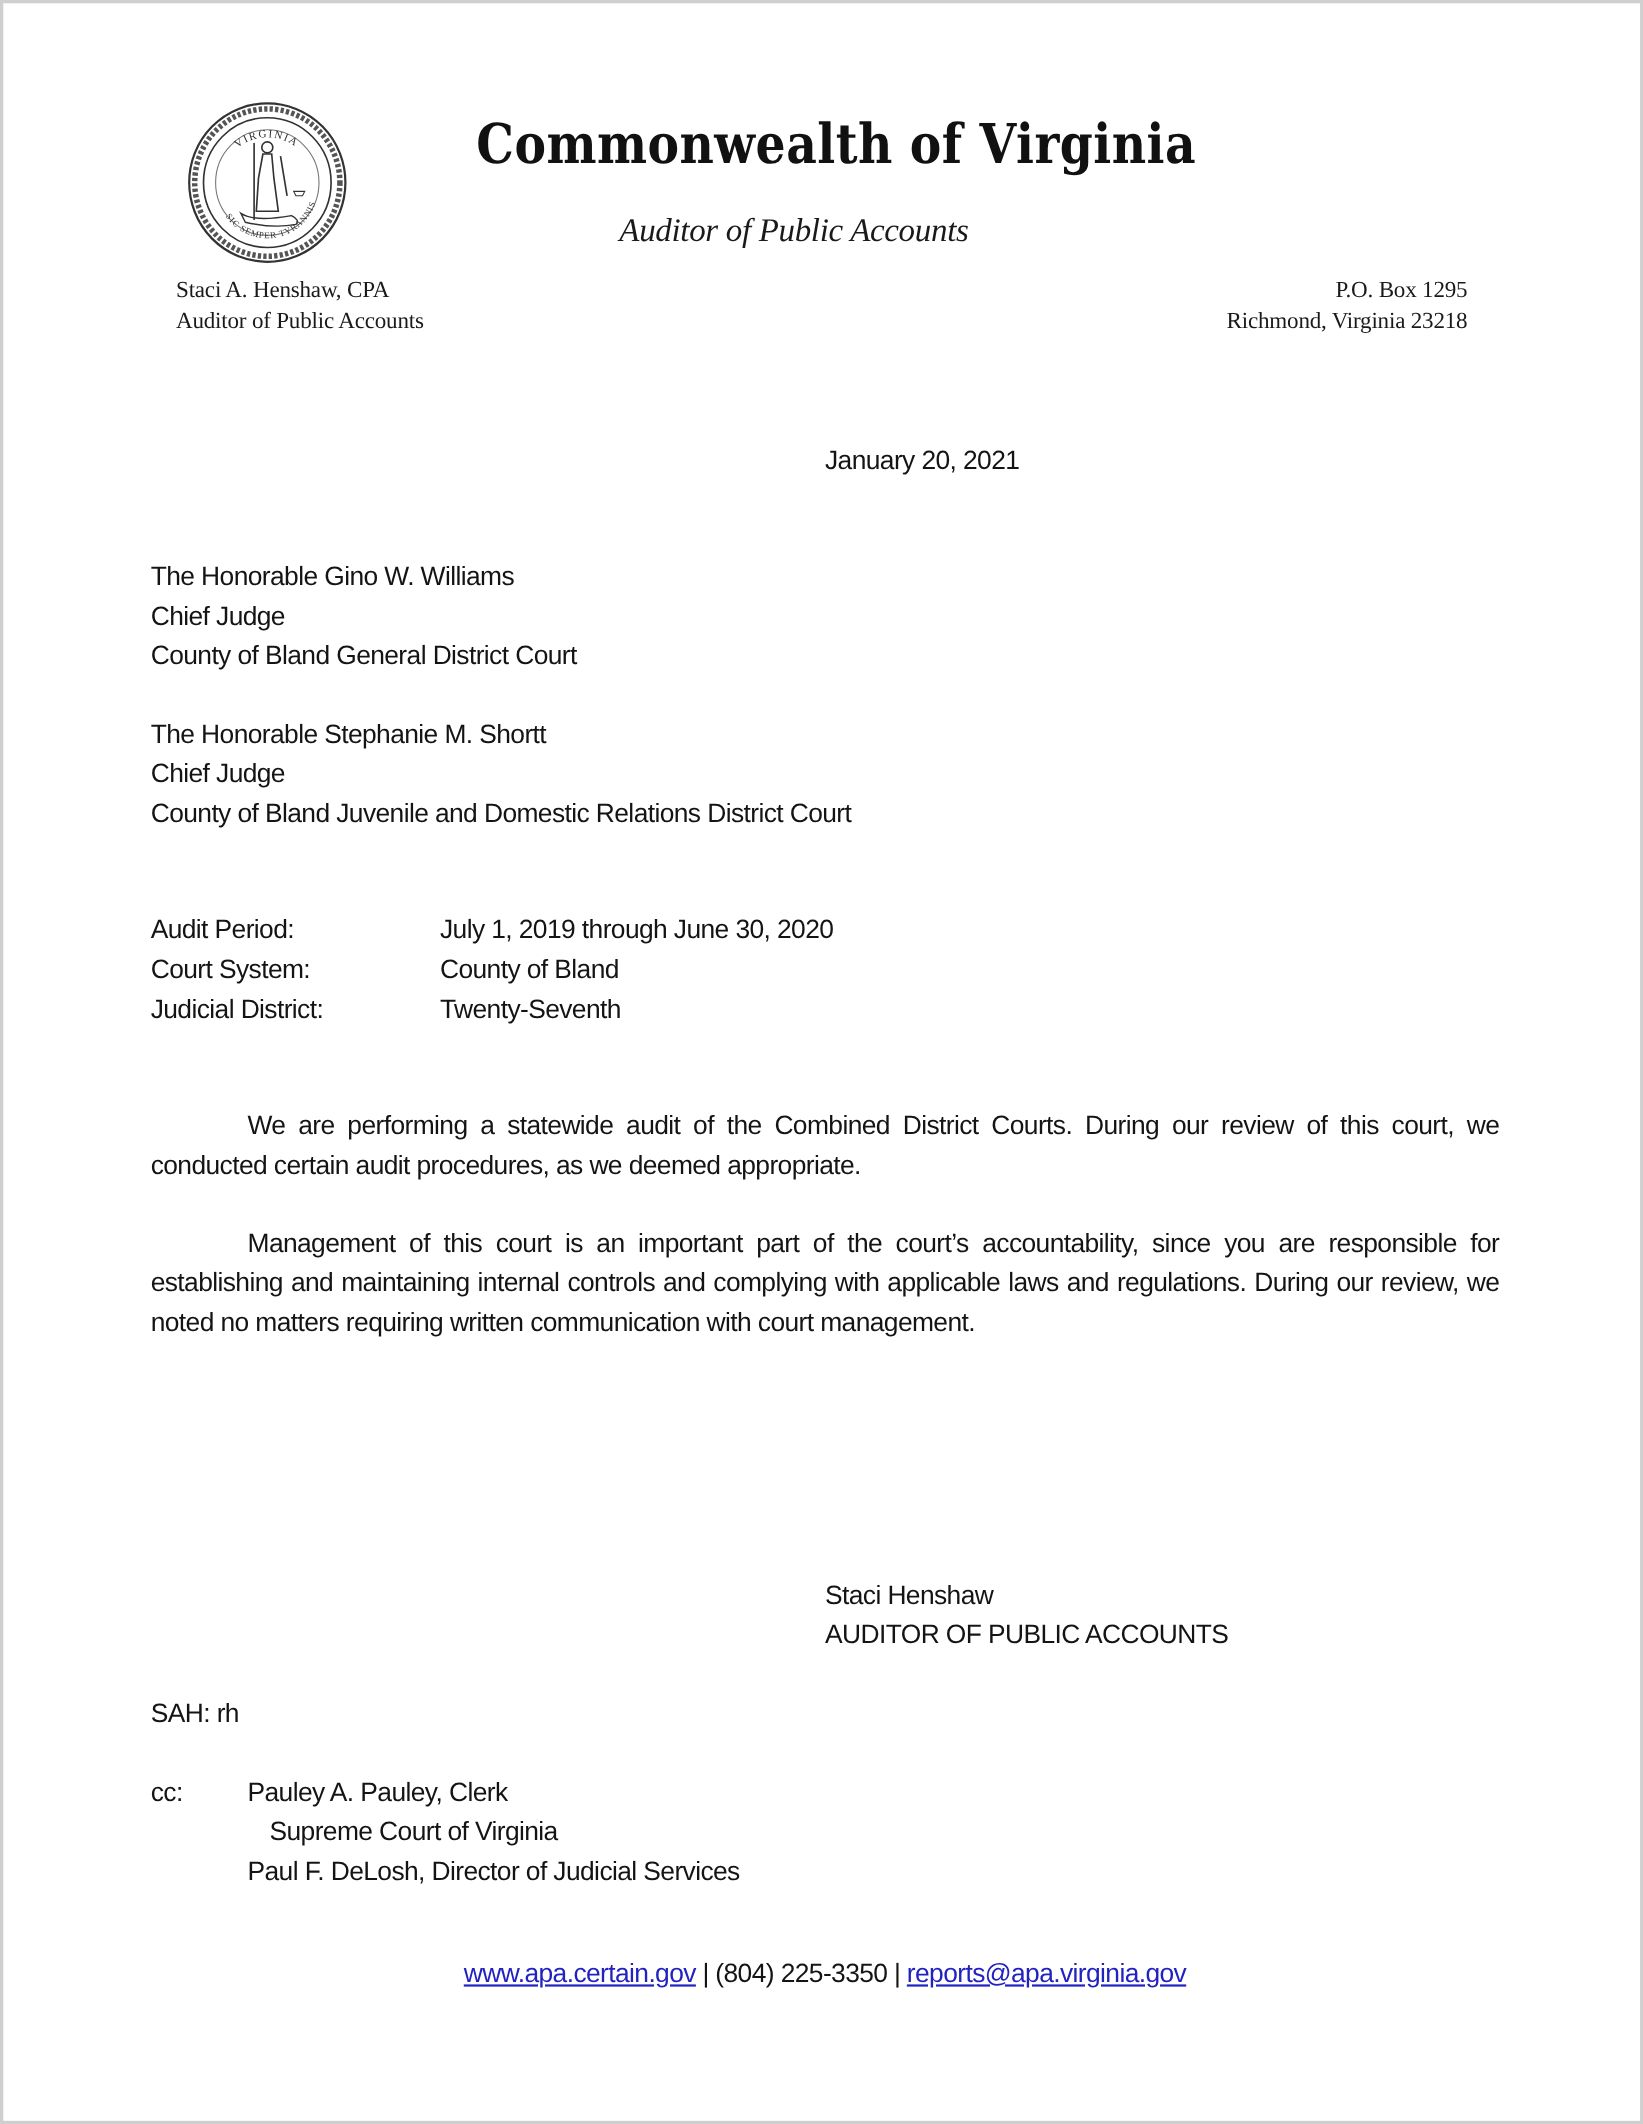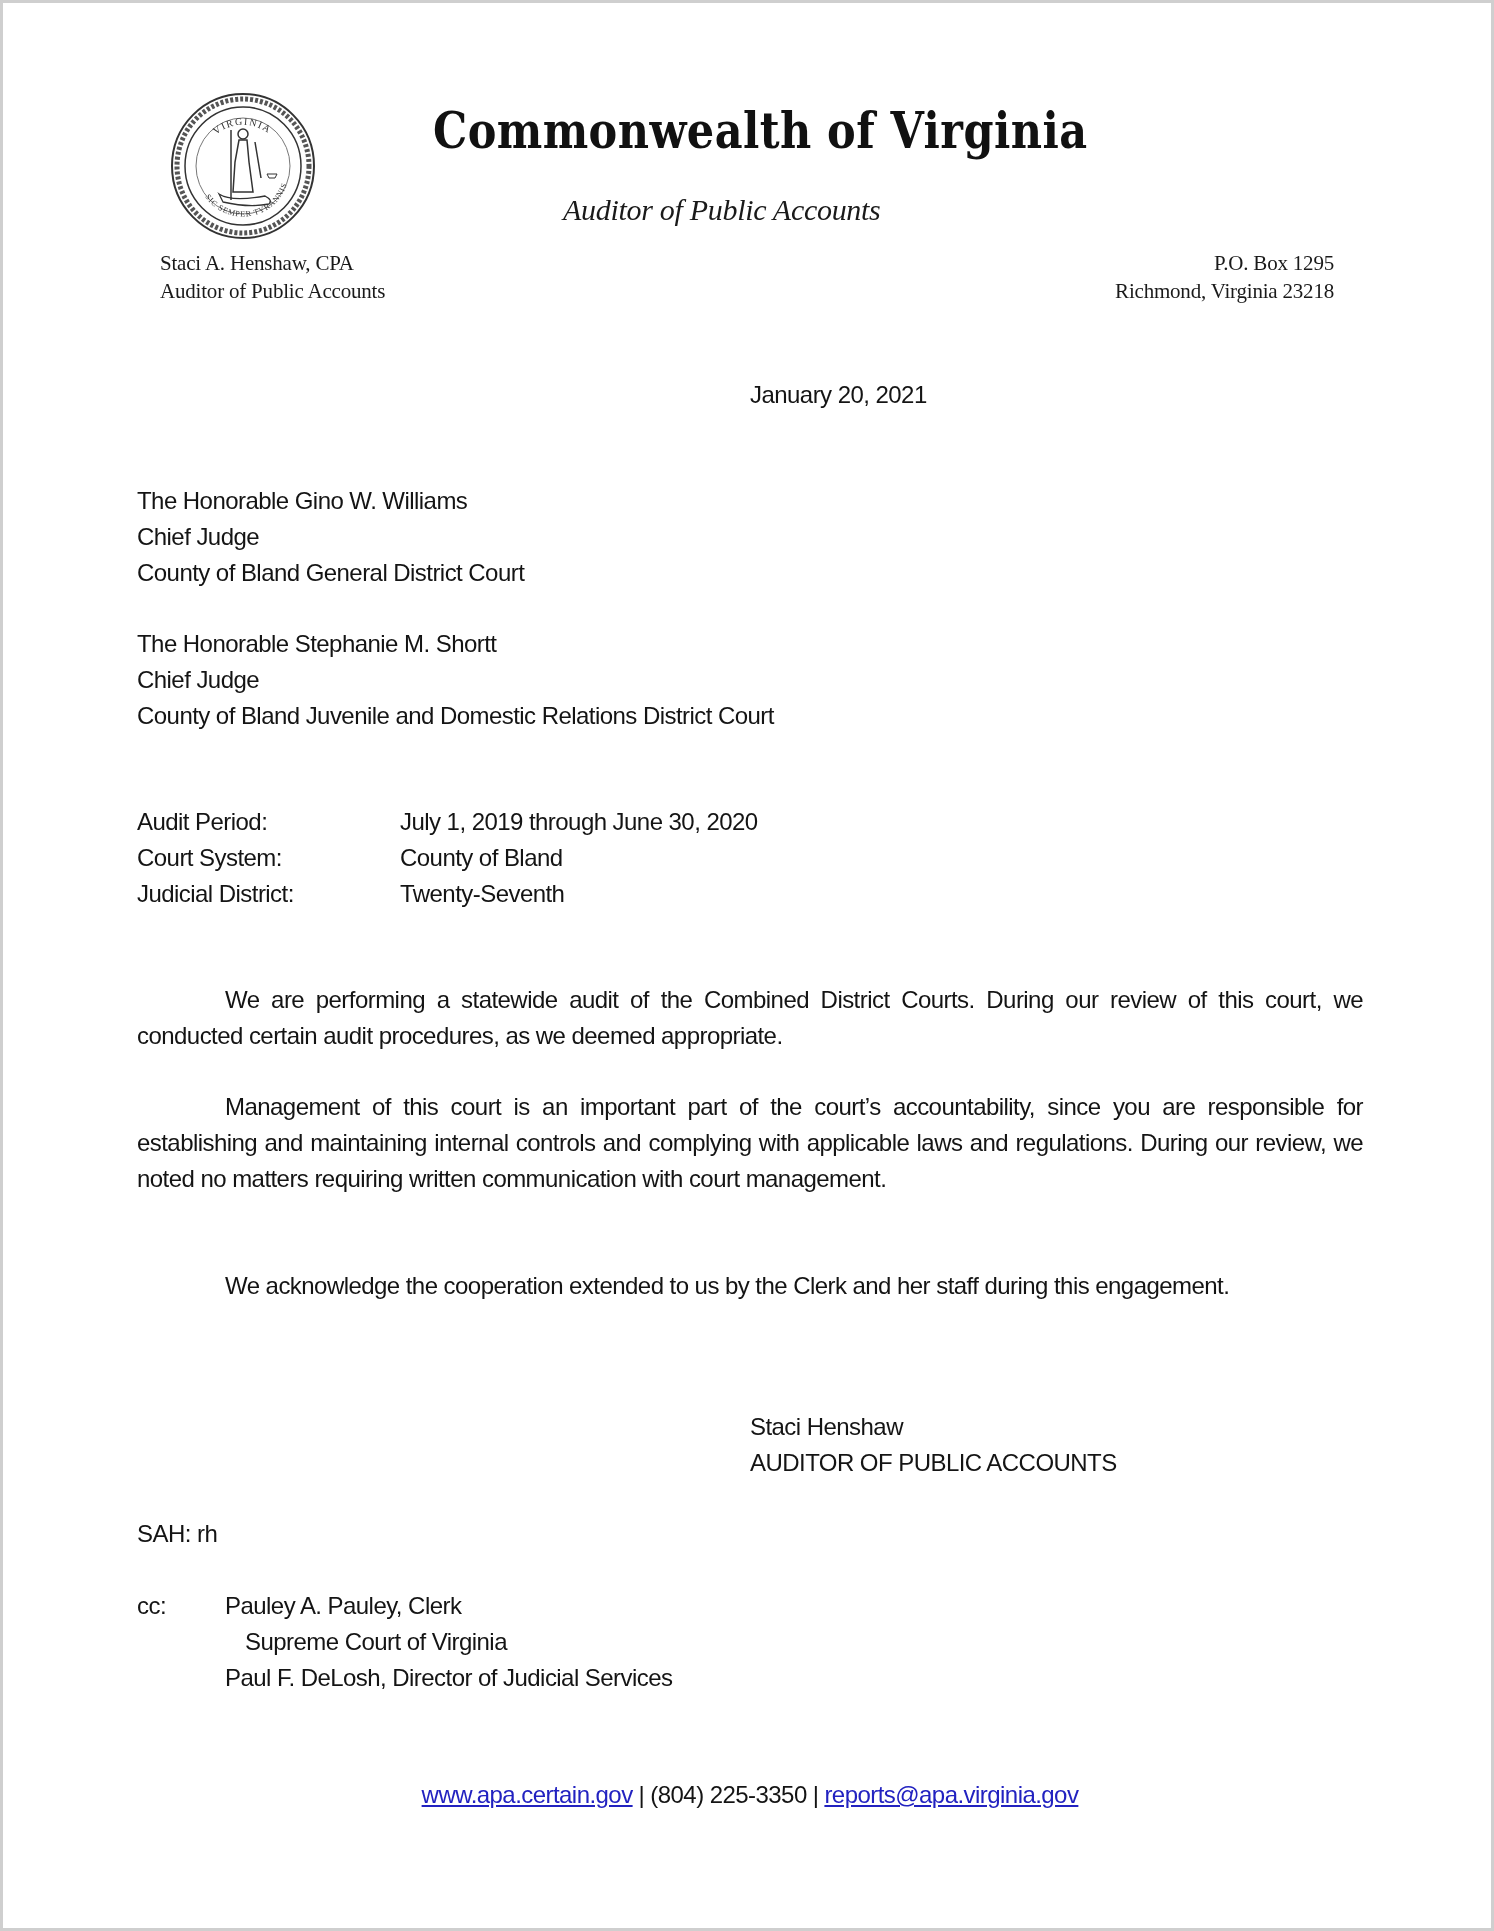--- a/index.html
+++ b/index.html
@@ -12,20 +12,21 @@
     background: #ffffff;
     color: #111111;
   }
   .abs { position: absolute; white-space: nowrap; }
   .body-text {
     font-family: "Liberation Sans", "DejaVu Sans", sans-serif;
     font-size: 24px;
     letter-spacing: -0.55px;
     line-height: 36px;
     color: #141414;
+    margin-top: 24px;
   }
   .serif { font-family: "Liberation Serif", "DejaVu Serif", serif; color: #1a1a1a; }
   .title {
     font-family: "DejaVu Serif", "Liberation Serif", serif;
     font-weight: bold;
     font-size: 50px;
     letter-spacing: 0.5px;
     transform: scaleX(0.86);
     transform-origin: left top;
     color: #111;
@@ -112,21 +113,20 @@
     <div class="label-col" style="top:36px;">Court System:</div>
     <div class="value-col" style="top:36px;">County of Bland</div>
     <div class="label-col" style="top:72px;">Judicial District:</div>
     <div class="value-col" style="top:72px;">Twenty-Seventh</div>
   </div>
 
   <div class="para body-text" style="top:979px;"><span class="indent"></span><span>We are performing a statewide audit of the Combined District Courts.  During our review of this court, we conducted certain audit procedures, as we deemed appropriate.</span></div>
 
   <div class="para body-text" style="top:1086px;"><span class="indent"></span><span>Management of this court is an important part of the court’s accountability, since you are responsible for establishing and maintaining internal controls and complying with applicable laws and regulations.  During our review, we noted no matters requiring written communication with court management.</span></div>
 
-  <div class="para body-text" style="top:1265px;"><span class="indent"></span><span>We acknowledge the cooperation extended to us by the Clerk and her staff during this engagement.</span></div>
 
   <div class="abs body-text" style="left:747px; top:1406px;">
     <div>Staci Henshaw</div>
     <div>AUDITOR OF PUBLIC ACCOUNTS</div>
   </div>
 
   <div class="abs body-text" style="left:134px; top:1513px;">SAH: rh</div>
 
   <div class="abs body-text" style="left:134px; top:1585px;">cc:</div>
   <div class="abs body-text" style="left:222px; top:1585px;">

